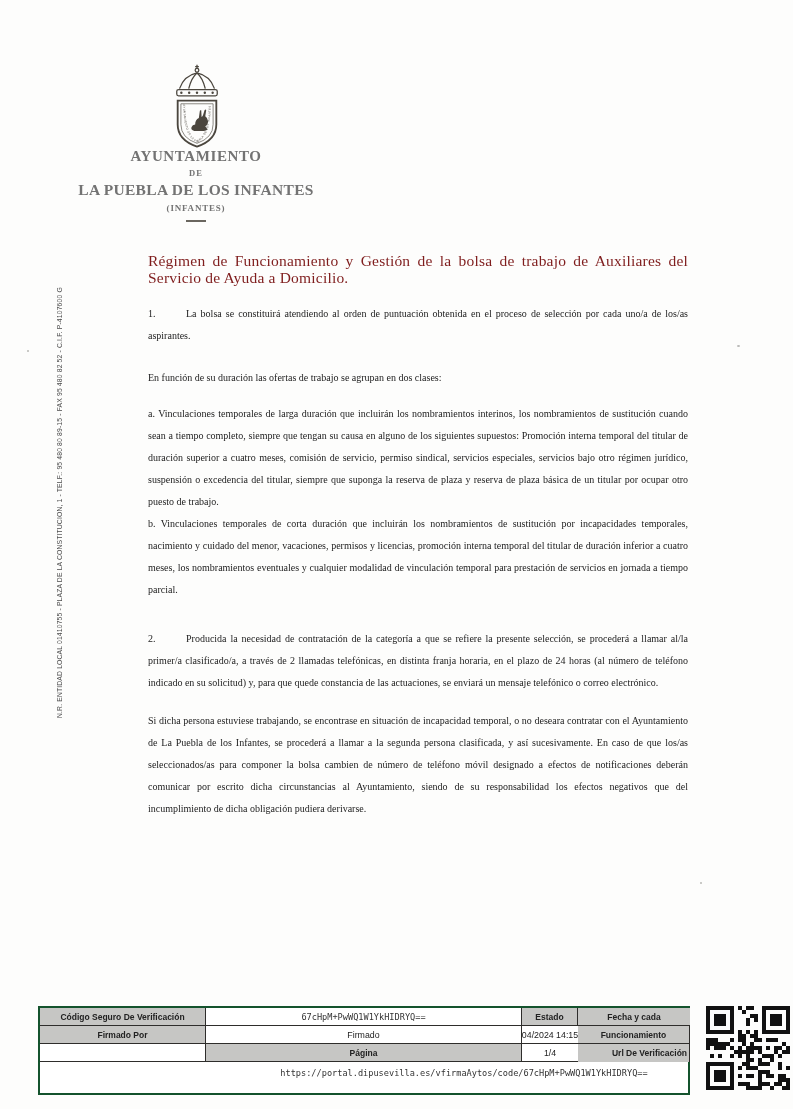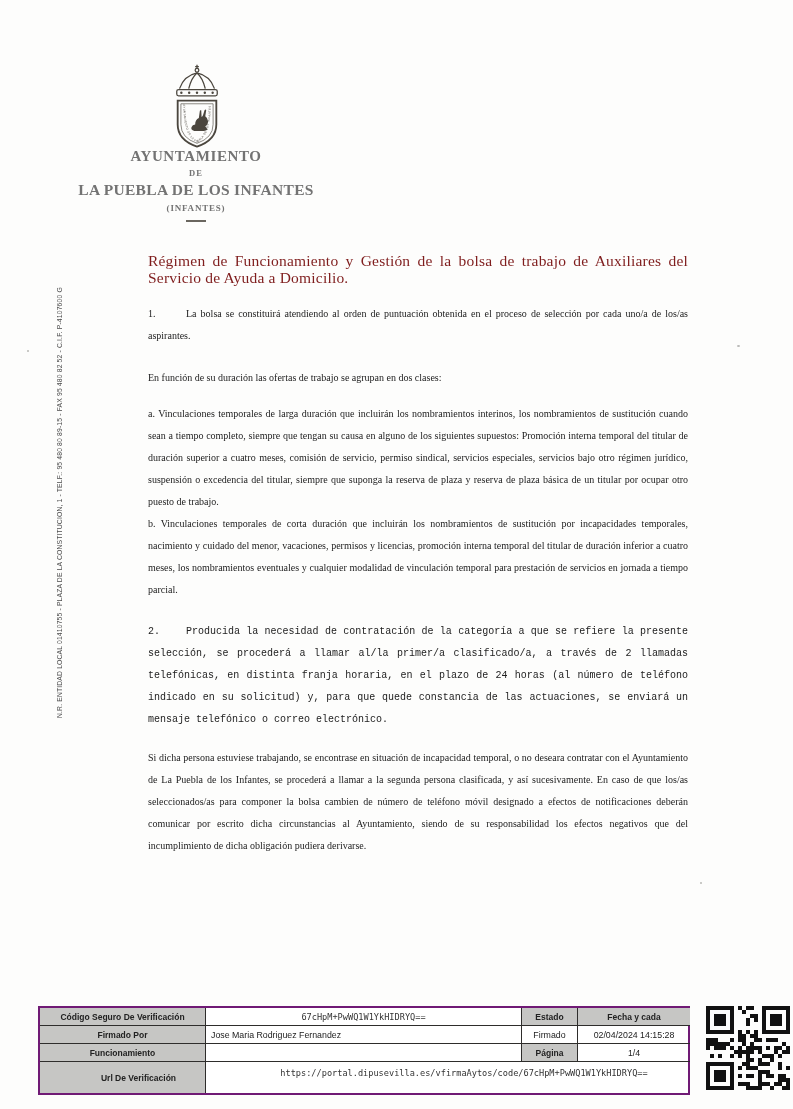--- a/index.html
+++ b/index.html
@@ -41,31 +41,31 @@
     font-size:15.5px; font-weight:400; line-height:17px;
     text-align:justify; color:#7f1d1d; letter-spacing:0.2px;
   }
   .doc p {
     font-size:10px; line-height:22px; text-align:justify; color:#222;
   }
   .p0 { margin-top:17px; }
   .p1 { margin-top:20px; }
   .p2 { margin-top:14px; }
   .p3 { }
-  .p4 { margin-top:20px;font-family:Liberation Mono, monospace; }
+  .p4 { margin-top:27px; }
   .p5 { margin-top:16px; }
   .num { display:inline-block; width:38px; }
 
   
   .ftable {
     position:absolute; left:38px; top:1006px; width:652px;
     display:grid;
     grid-template-columns:166px 316px 56px 112px;
     grid-template-rows:18px 18px 18px 31px;
-    border:2px solid #701a75;
+    border:2px solid #14532d;
     background:#fff;
     font-family:"Liberation Sans", sans-serif;
   }
   .fcell {
     border-right:1px solid #2e2d2b; border-bottom:1px solid #2e2d2b;
     display:flex; align-items:center; justify-content:center;
     overflow:hidden; white-space:nowrap;
   }
   .fcell.lastcol { border-right:none; }
   .fcell.lastrow { border-bottom:none;padding-left:32px; }
@@ -148,21 +148,20 @@
 </div>
 
 <div class="ftable">
 
   <div class="fcell flabel">Código Seguro De Verificación</div>
   <div class="fcell fmono">67cHpM+PwWQ1W1YkHIDRYQ==</div>
   <div class="fcell flabel">Estado</div>
   <div class="fcell flabel lastcol">Fecha y cada</div>
 
   <div class="fcell flabel">Firmado Por</div>
-  <div class="fcell fsans">Jose Maria Rodriguez Fernandez</div>
   <div class="fcell fcenter">Firmado</div>
   <div class="fcell fcenter lastcol">02/04/2024 14:15:28</div>
 
   <div class="fcell flabel">Funcionamiento</div>
   <div class="fcell fsans"></div>
   <div class="fcell flabel">Página</div>
   <div class="fcell fcenter lastcol">1/4</div>
 
   <div class="fcell flabel lastrow">Url De Verificación</div>
   <div class="fcell fmono furl lastcol lastrow">https://portal.dipusevilla.es/vfirmaAytos/code/67cHpM+PwWQ1W1YkHIDRYQ==</div>

